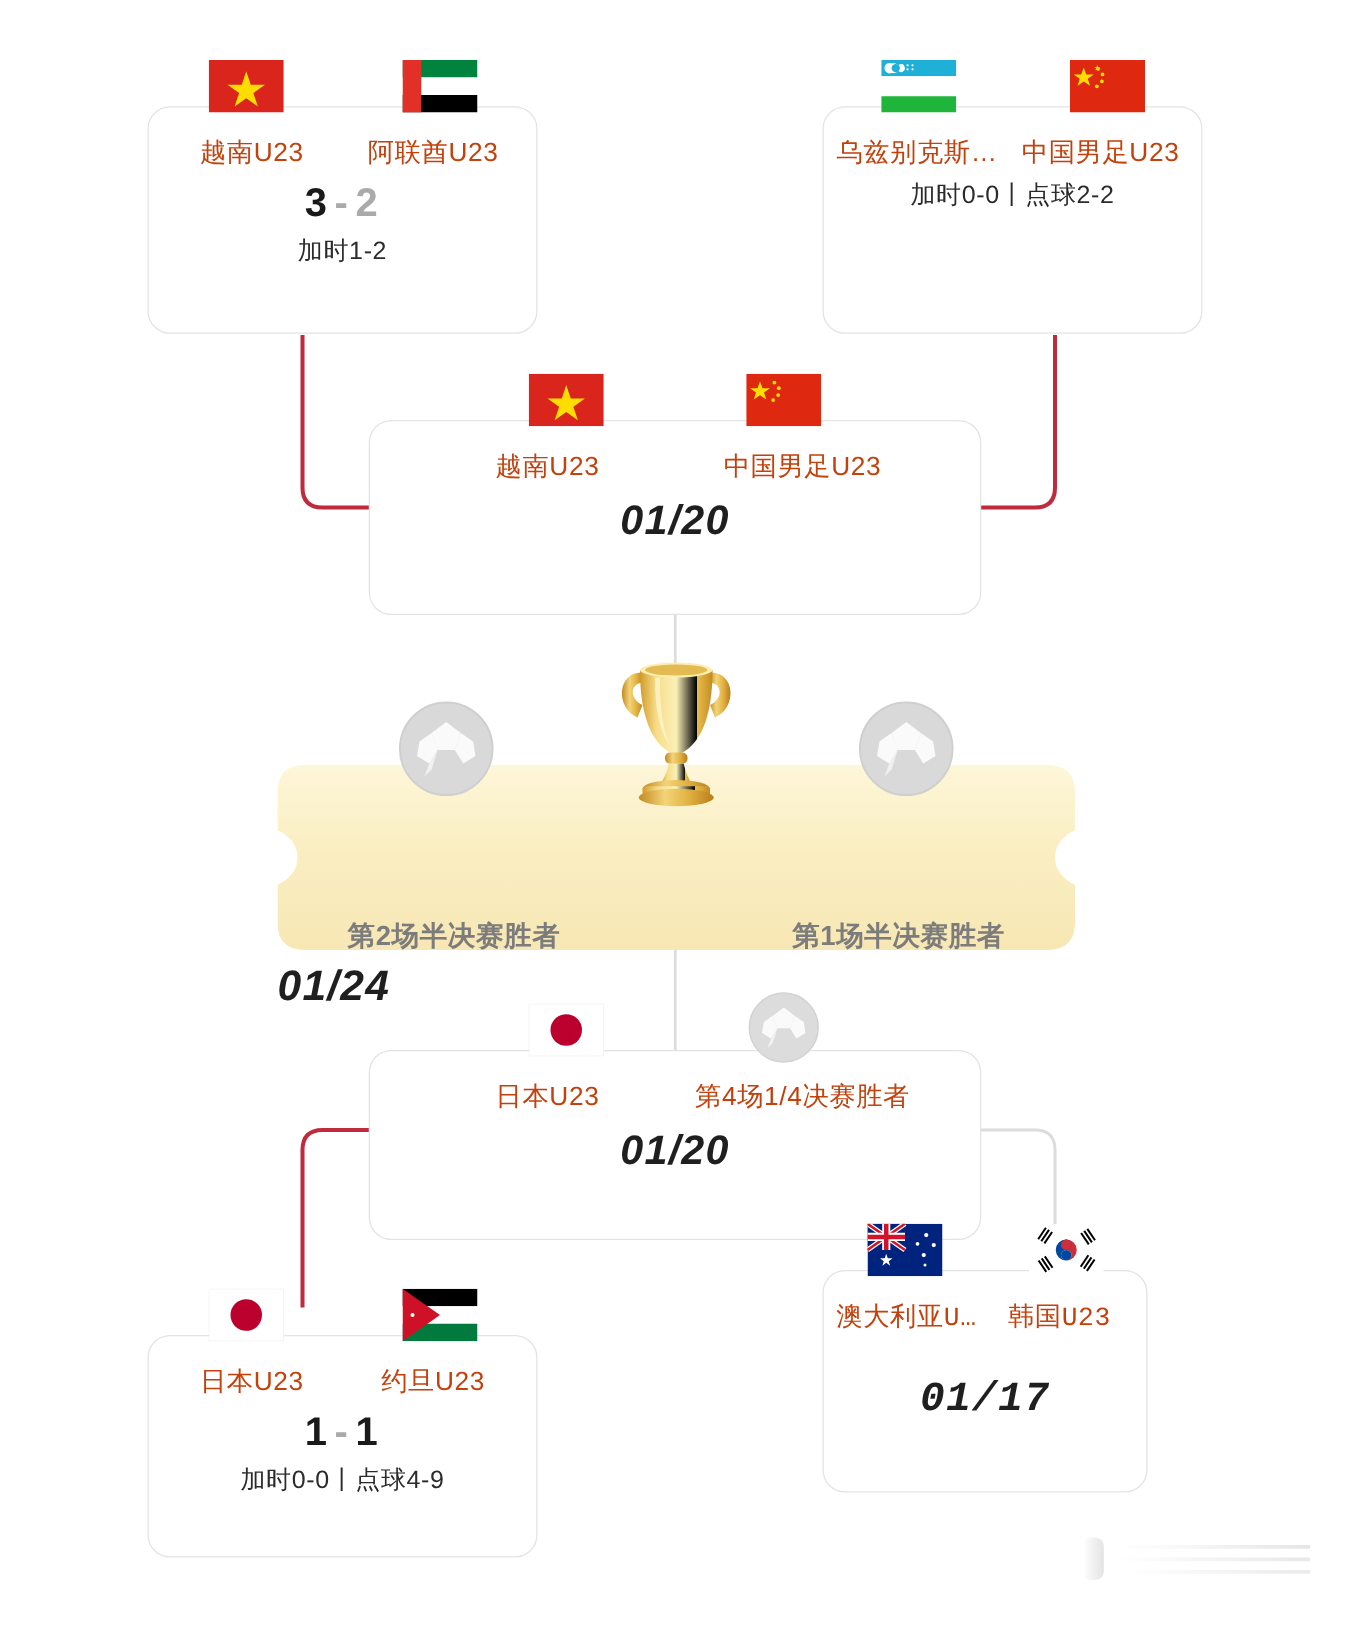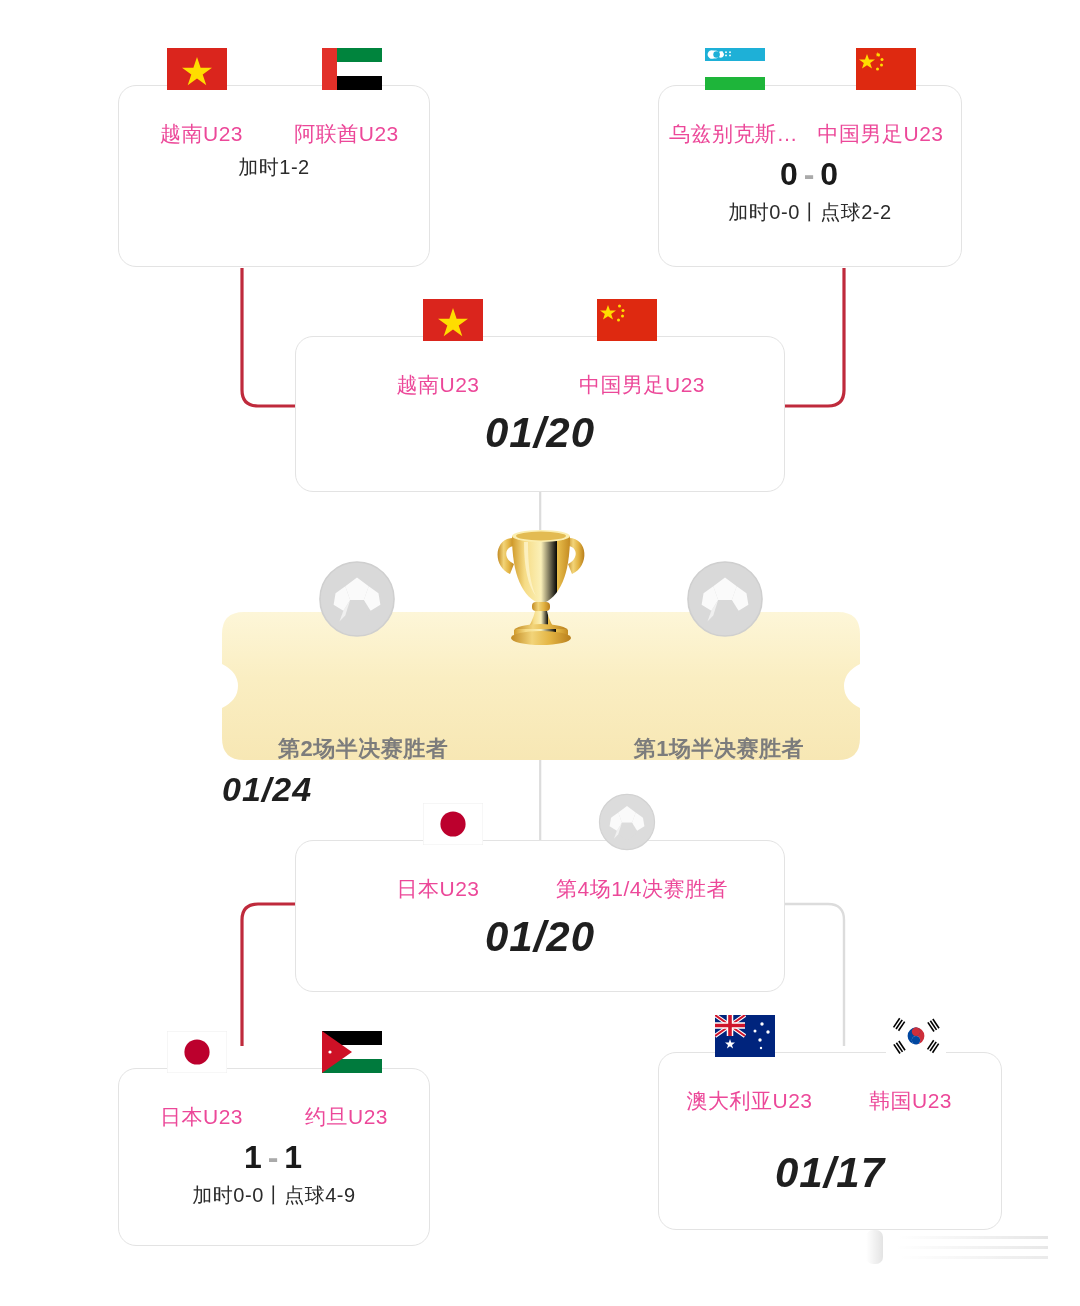--- a/index.html
+++ b/index.html
@@ -37,51 +37,50 @@
   .ballwrap { width: 62px; height: 46px; display:flex; align-items:center; justify-content:center; }
   .ball { width: 58px; height: 58px; display:block; }
 
   .names {
     display: flex;
     justify-content: space-around;
     align-items: baseline;
     padding: 22px 10px 0 10px;
   }
   .team {
-    color: #ec4899;
+    color: #c2410c;
     font-size: 21px;
     letter-spacing: .5px;
     white-space: nowrap;
     overflow: hidden;
     text-overflow: ellipsis;
     max-width: 160px;
     text-align: center;
     flex: 1;
-    margin-top: 12px;
   }
   .score {
     text-align: center;
     font-size: 32px;
     font-weight: bold;
     letter-spacing: 2px;
     margin-top: 8px;
   }
   .s-win  { color: #1a1a1a; }
   .s-lose { color: #aaaaaa; }
   .s-dash { color: #aaaaaa; padding: 0 4px; }
   .extra {
     text-align: center;
     color: #2b2b2b;
     font-size: 20px;
     margin-top: 6px;
     letter-spacing: .5px;
   }
   .datebig {
     text-align: center;
-    font-size: 42px;
+    font-size: 33px;
     font-weight: bold;
     color: #1f1f1f;
     letter-spacing: 1px;
     font-style: italic;
     margin-top: 10px;
   }
 
   
   #final-card {
     position: absolute;
@@ -160,20 +159,23 @@
           <rect width="60" height="14" y="0" fill="#00843d"></rect>
           <rect width="60" height="14" y="14" fill="#ffffff"></rect>
           <rect width="60" height="14" y="28" fill="#000000"></rect>
           <rect width="15" height="42" fill="#e23029"></rect>
         </svg>
       </div>
     </div>
     <div class="names">
       <div class="team">越南U23</div>
       <div class="team">阿联酋U23</div>
+    </div>
+    <div class="score">
+      <span class="s-win">3</span><span class="s-dash">-</span><span class="s-lose">2</span>
     </div>
     <div class="extra">加时1-2</div>
   </div>
 
   <div class="card" style="left:658px; top:85px; width:304px; height:182px;">
     <div class="flags">
       <div class="flagwrap">
         <svg class="flag" viewBox="0 0 60 42">
           <rect width="60" height="13" y="0" fill="#1eb0d7"></rect>
           <rect width="60" height="16" y="13" fill="#ffffff"></rect>
@@ -197,23 +199,20 @@
           <circle cx="22.5" cy="7" r="1.5" fill="#ffde00"></circle>
           <circle cx="26" cy="11.5" r="1.5" fill="#ffde00"></circle>
           <circle cx="25.5" cy="17" r="1.5" fill="#ffde00"></circle>
           <circle cx="21.5" cy="21" r="1.5" fill="#ffde00"></circle>
         </svg>
       </div>
     </div>
     <div class="names">
       <div class="team">乌兹别克斯坦...</div>
       <div class="team">中国男足U23</div>
-    </div>
-    <div class="score">
-      <span class="s-win">0</span><span class="s-dash">-</span><span class="s-win">0</span>
     </div>
     <div class="extra">加时0-0丨点球2-2</div>
   </div>
 
   <div class="card" style="left:295px; top:336px; width:490px; height:156px;">
     <div class="flags" style="padding:0 70px;">
       <div class="flagwrap">
         <svg class="flag" viewBox="0 0 60 42">
           <rect width="60" height="42" fill="#da251d"></rect>
           <polygon points="30,9 33.6,19.8 45,19.8 35.7,26.4 39.3,37.2 30,30.6 20.7,37.2 24.3,26.4 15,19.8 26.4,19.8" fill="#ffdd00"></polygon>
@@ -363,21 +362,21 @@
     <div class="names">
       <div class="team">日本U23</div>
       <div class="team">约旦U23</div>
     </div>
     <div class="score">
       <span class="s-win">1</span><span class="s-dash">-</span><span class="s-win">1</span>
     </div>
     <div class="extra">加时0-0丨点球4-9</div>
   </div>
 
-  <div class="card" style="left:658px; top:1052px; width:344px; height:178px;">
+  <div class="card" style="left:658px; top:1016px; width:260px; height:178px;font-family:Liberation Mono, monospace;">
     <div class="flags">
       <div class="flagwrap">
         <svg class="flag" viewBox="0 0 60 42">
           <rect width="60" height="42" fill="#00247d"></rect>
           <g>
             <rect x="0" y="0" width="30" height="21" fill="#00247d"></rect>
             <path d="M0,0 L30,21 M30,0 L0,21" stroke="#ffffff" stroke-width="4"></path>
             <path d="M0,0 L30,21 M30,0 L0,21" stroke="#cf142b" stroke-width="2"></path>
             <path d="M15,0 V21 M0,10.5 H30" stroke="#ffffff" stroke-width="6.5"></path>
             <path d="M15,0 V21 M0,10.5 H30" stroke="#cf142b" stroke-width="3.6"></path>

